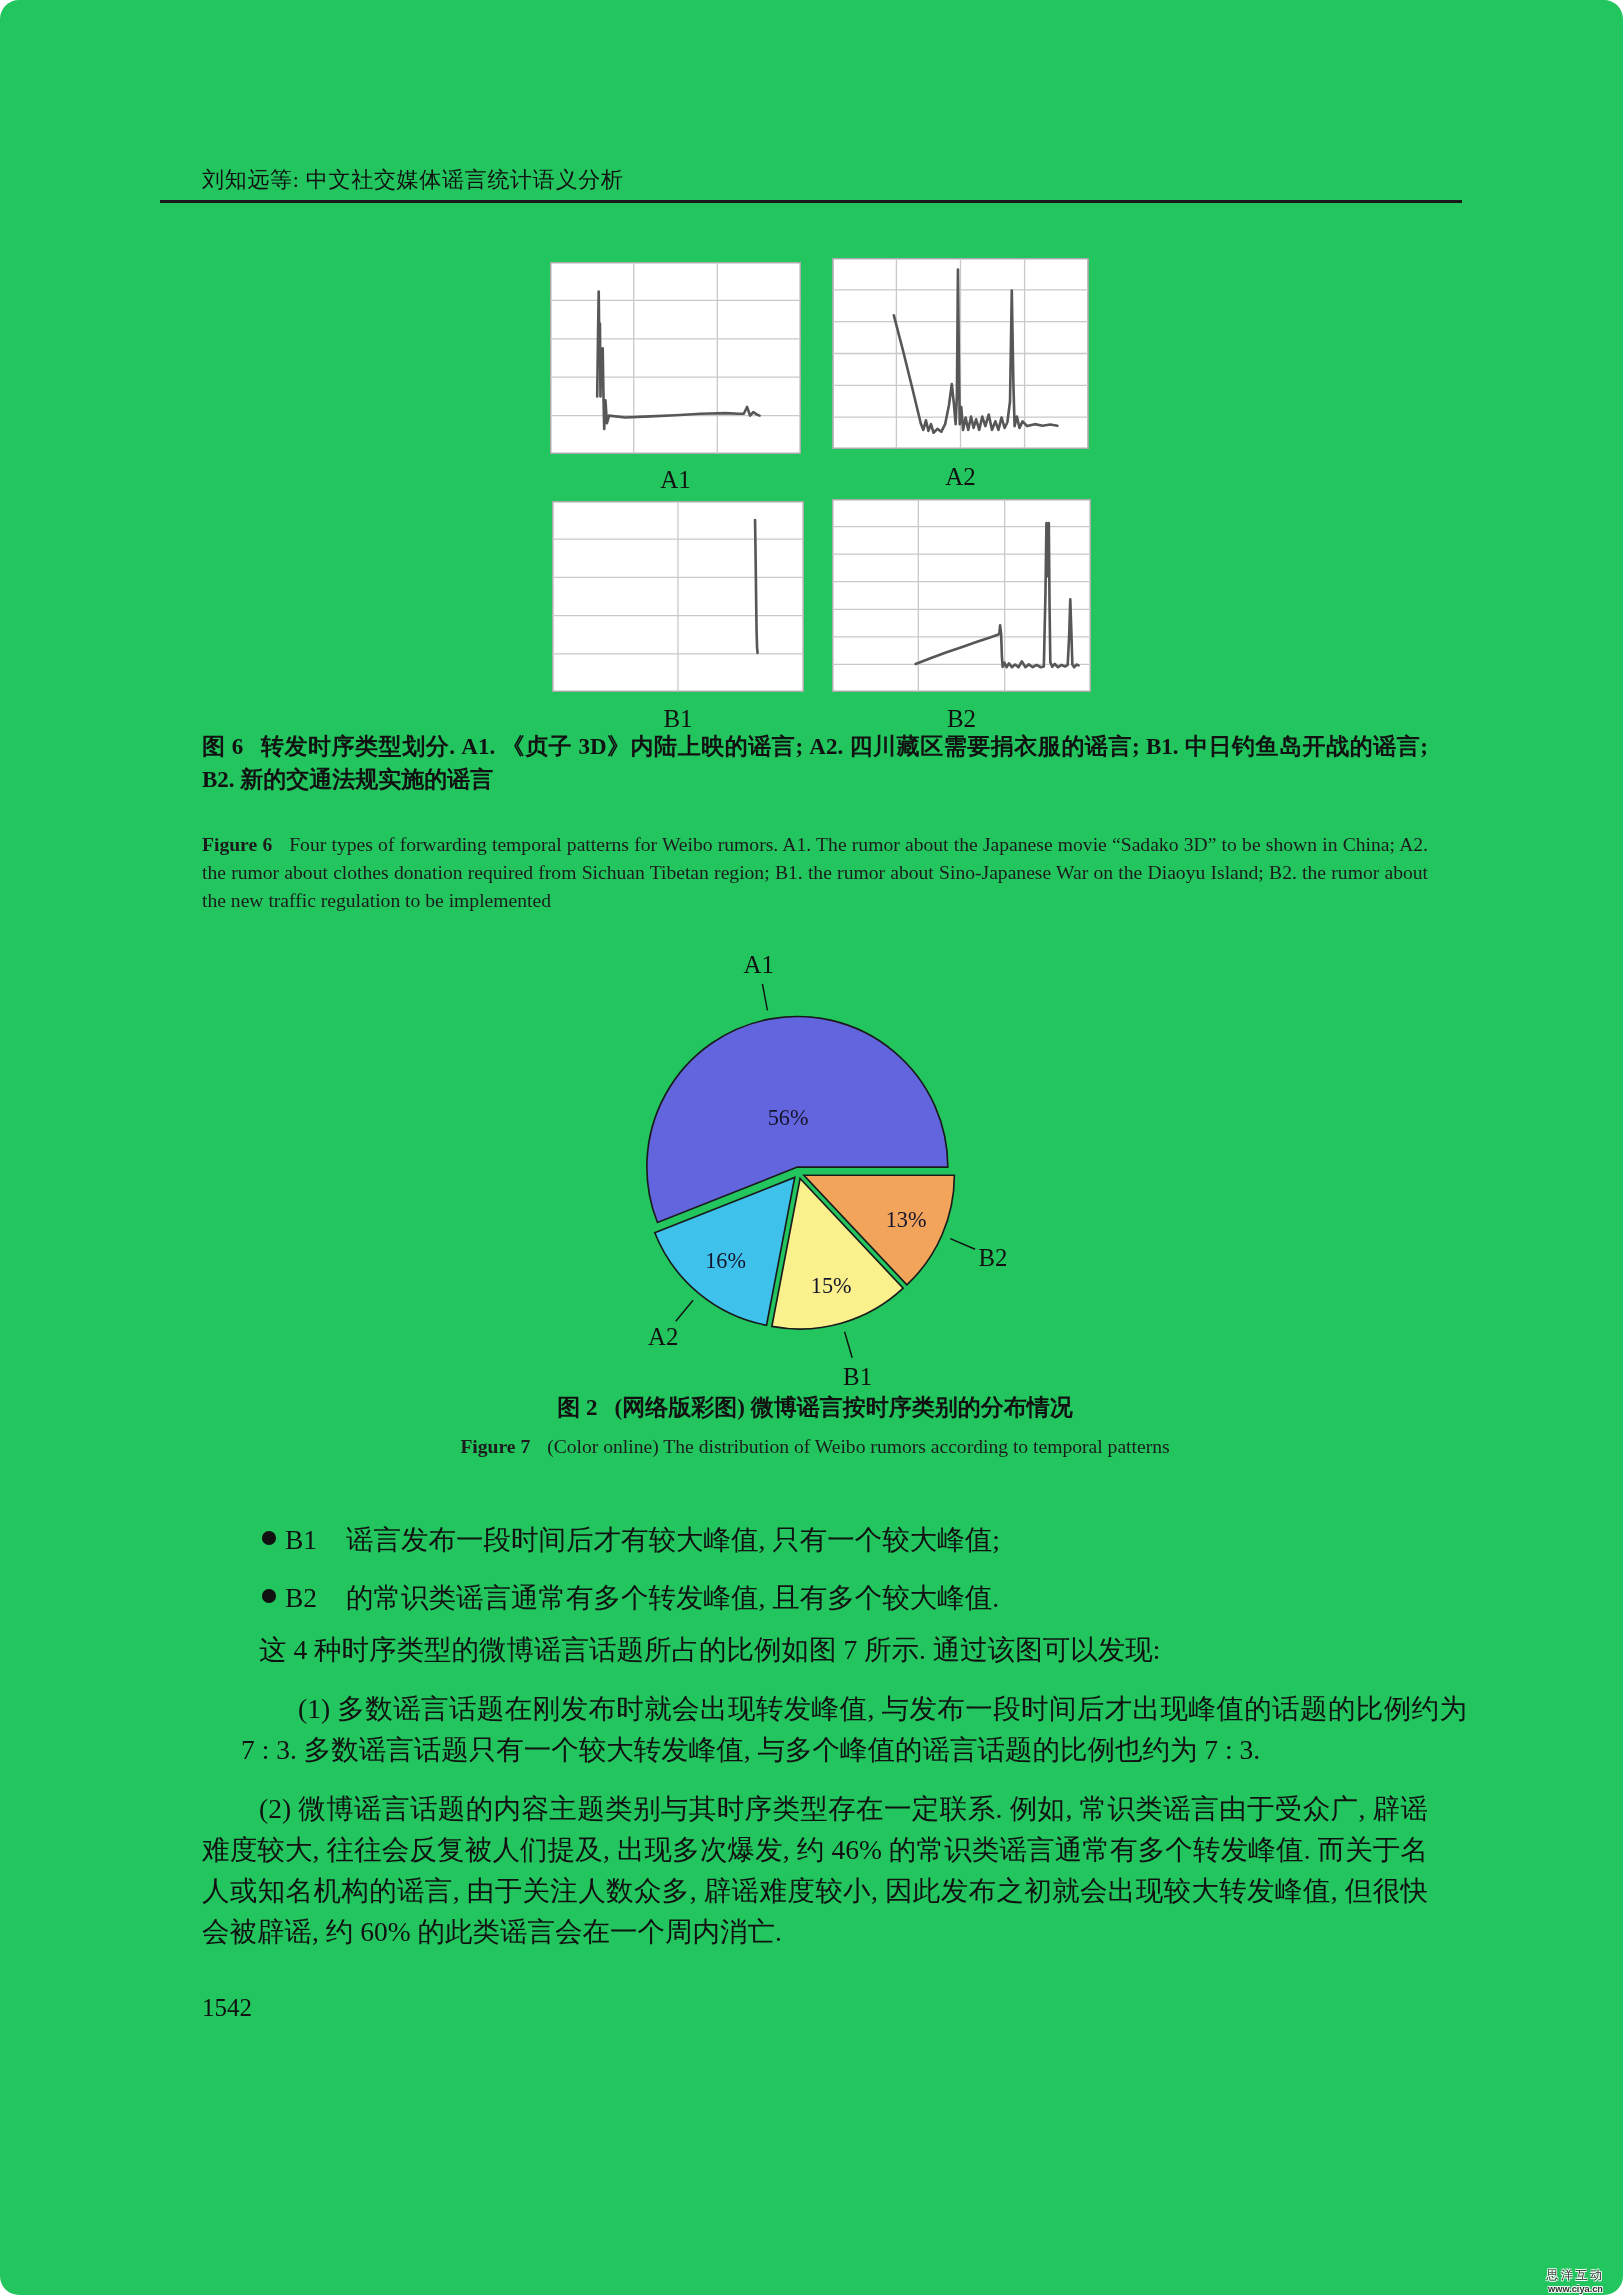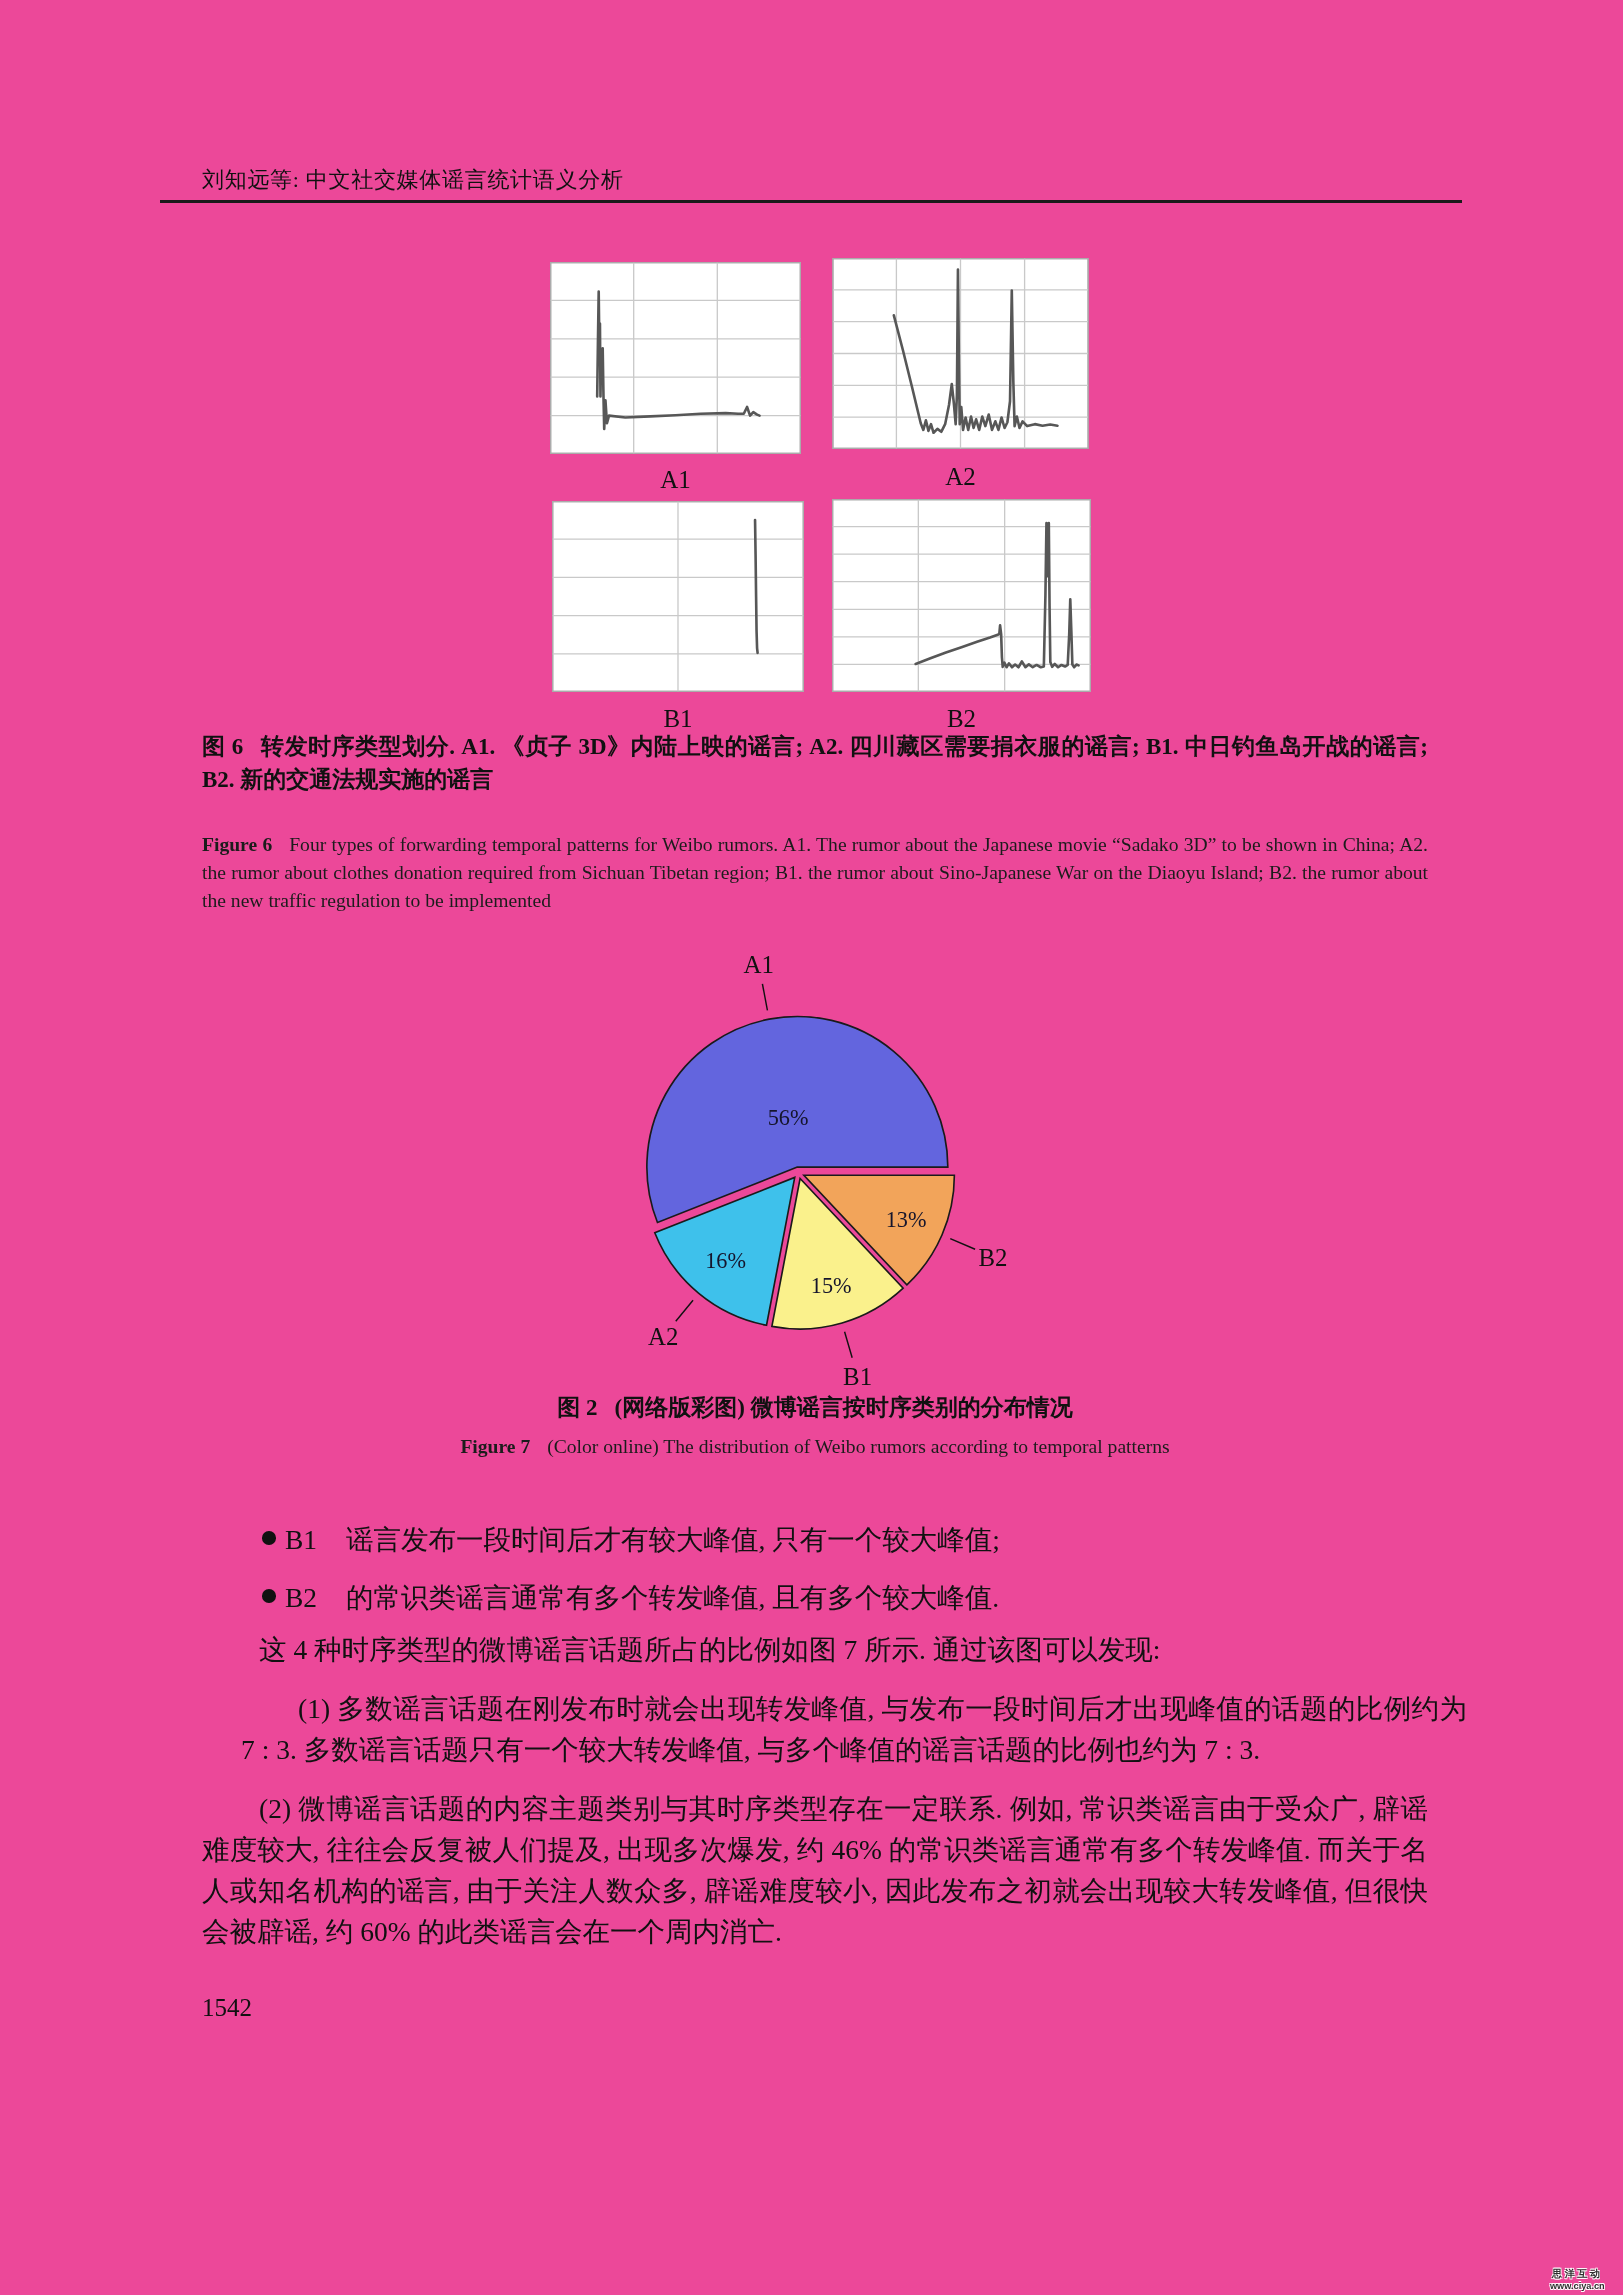--- a/index.html
+++ b/index.html
@@ -1,18 +1,18 @@
 <!DOCTYPE html>
 <html style="font-size:10.5px"><head>
 <meta charset="utf-8">
 <style>
   html,body{margin:0;padding:0;background:#ffffff;}
   .page{
-    position:relative;width:1623px;height:2295px;background:#ec4899;overflow:hidden;
-    font-family:"Liberation Serif","DejaVu Serif",serif;color:#111;
+    position:relative;width:1623px;height:2295px;background:#22c55e;overflow:hidden;
+    font-family:"Liberation Serif","DejaVu Serif",serif;color:#111;border-radius:19px;
   }
   .abs{position:absolute;}
   
   .running-head{left:202px;top:165px;font-size:22px;letter-spacing:0.7px;}
   .header-rule{left:160px;top:200px;width:1302px;height:2.6px;background:#1a1a1a;}
   
   .linechart svg{display:block;}
   .plotbg{fill:#ffffff;stroke:#ababab;stroke-width:2.5;}
   .grid line{stroke:#c9c9c9;stroke-width:2;}
   .series{fill:none;stroke:#575757;stroke-width:4;stroke-linejoin:round;stroke-linecap:round;}
@@ -30,21 +30,21 @@
   
   .bodytext{left:202px;width:1226px;font-size:27.5px;line-height:41px;text-align:justify;}
   .para-indent{text-indent:57px;}
   .bullet-item{padding-left:60px;}
   .bullet-dot{display:inline-block;width:13.7px;height:13.7px;border-radius:50%;background:#111;margin-right:9.2px;vertical-align:3.9px;}
   .bullet-label{margin-right:29px;}
   .page-number{left:202px;top:1994px;font-size:25px;}
   
   .watermark{right:18.3px;top:2267px;text-align:center;color:#2f2f2f;font-family:"Liberation Sans","DejaVu Sans",sans-serif;
     text-shadow:-0.7px -0.7px 0 #fff,0.7px -0.7px 0 #fff,-0.7px 0.7px 0 #fff,0.7px 0.7px 0 #fff;}
-  .watermark .wm1{font-size:10px;font-weight:bold;letter-spacing:2.6px;}
+  .watermark .wm1{font-size:12px;font-weight:normal;letter-spacing:2.6px;}
   .watermark .wm2{font-size:9.2px;font-weight:bold;letter-spacing:0px;}
 </style>
 </head>
 <body>
 
 <div class="page">
 
   <div class="abs running-head">刘知远等: 中文社交媒体谣言统计语义分析</div>
   <div class="abs header-rule"></div>
 

